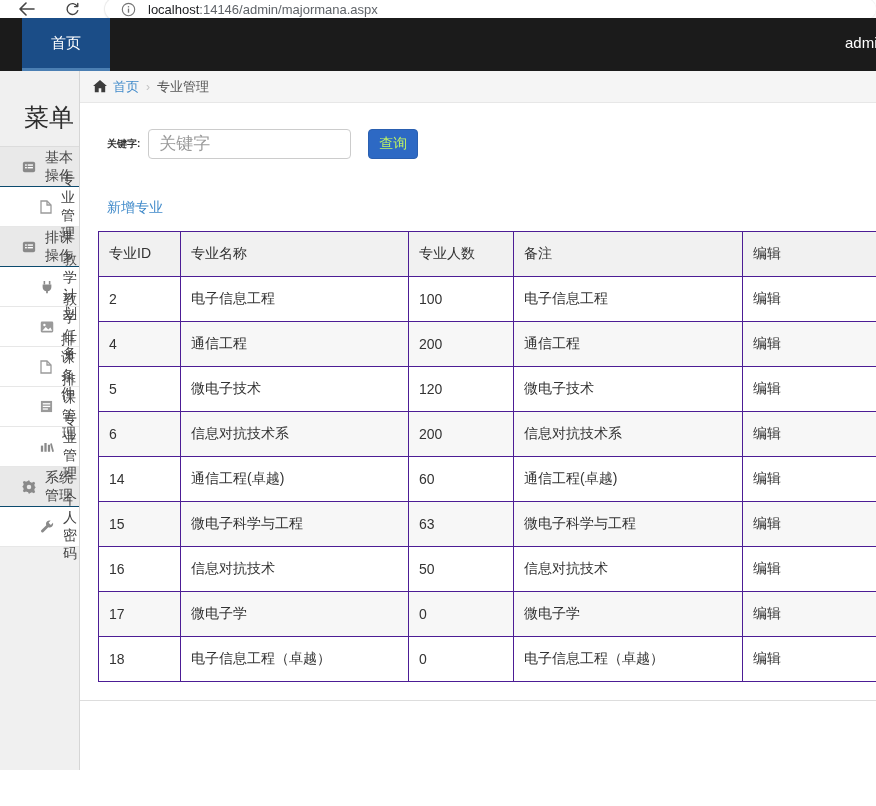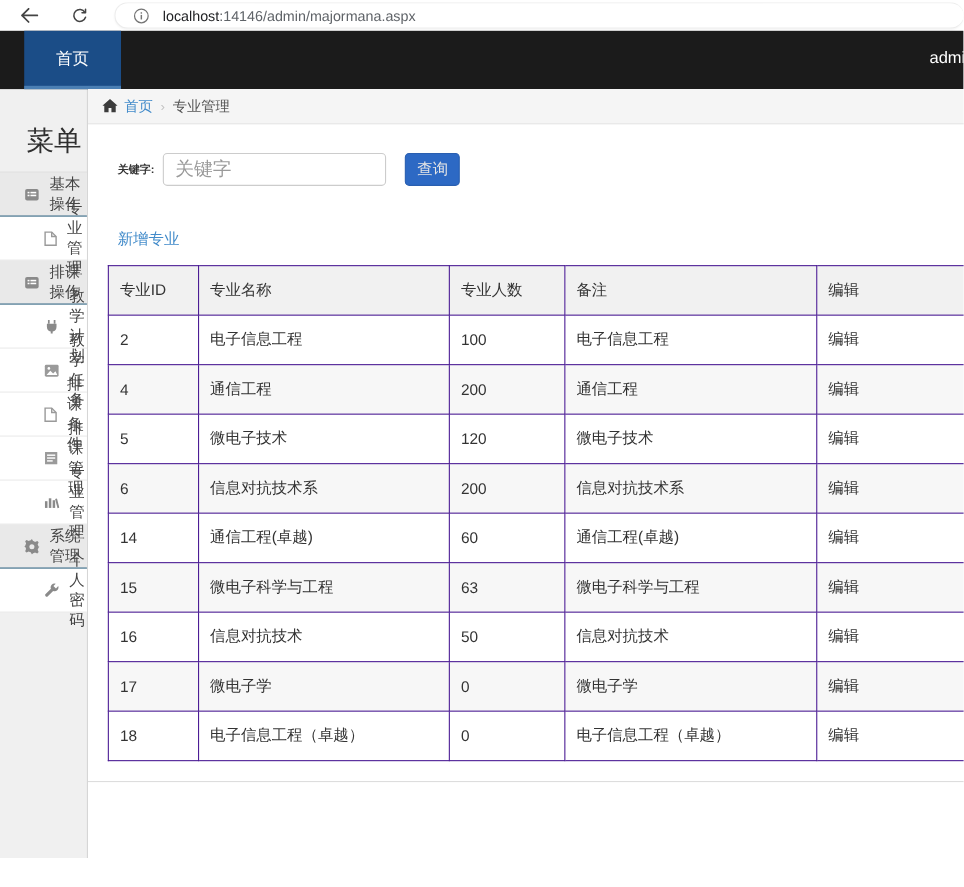--- a/index.html
+++ b/index.html
@@ -4,21 +4,21 @@
 <style>
   * { margin:0; padding:0; box-sizing:border-box; }
   html,body { width:876px; height:806px; }
   body {
     font-family: "Liberation Sans", "DejaVu Sans", sans-serif;
     background:#fff; color:#333; overflow:hidden; position:relative;
   }
   .page { width:876px; height:806px; overflow:hidden; position:relative; }
 
   
-  .browser-bar { height:28px; background:#fff; display:flex; align-items:center; }
+  .browser-bar { height:18px; background:#fff; display:flex; align-items:center; }
   .nav-btn { width:20px; height:20px; display:flex; align-items:center; justify-content:center; cursor:pointer; }
   .nav-btn.back { margin-left:16px; }
   .nav-btn.reload { margin-left:26px; }
   .url-pill {
     flex:1; height:24px; margin-left:22px; background:#fff;
     border:1px solid #ececec; border-radius:13px; border-right:none;
     display:flex; align-items:center; padding-left:16px;
     box-shadow:0 1px 2px rgba(0,0,0,0.05);
   }
   .url-text { font-size:13px; margin-left:12px; white-space:nowrap; }
@@ -59,21 +59,21 @@
   .search-row { margin:26px 0 0 27px; display:flex; align-items:center; }
   .search-label { font-size:10px; font-weight:bold; color:#333; }
   .search-input {
     margin-left:8px; width:203px; height:30px; border:1px solid #ccc; border-radius:4px;
     padding:0 10px; font-size:17px; color:#333; outline:none;
     font-family:"Liberation Sans","DejaVu Sans",sans-serif;
   }
   .search-input::placeholder { color:#9a9a9a; }
   .search-btn {
     margin-left:17px; width:50px; height:30px; background:#2d69c4; border:1px solid #2a5fb0;
-    border-radius:4px; color:#e5e5e5; font-size:14px; cursor:pointer;
+    border-radius:4px; color:#bef264; font-size:14px; cursor:pointer;
     font-family:"Liberation Sans","DejaVu Sans",sans-serif;
   }
 
   .add-link { display:inline-block; margin:40px 0 0 27px; font-size:14px; color:#428bca; text-decoration:none; cursor:pointer; }
 
   table.grid { margin:14px 0 0 18px; width:1060px; border-collapse:collapse; font-size:14px; color:#333; table-layout:fixed; }
   table.grid th, table.grid td { border:1px solid #4c1d95; padding:0 10px; height:45px; text-align:left; font-weight:normal; overflow:hidden; white-space:nowrap; }
   table.grid thead th { background:#f1f1f1; color:#333; }
   table.grid tbody tr:nth-child(even) td { background:#f7f7f7; }
   table.grid a.edit-link { color:#333; text-decoration:none; cursor:pointer; }

